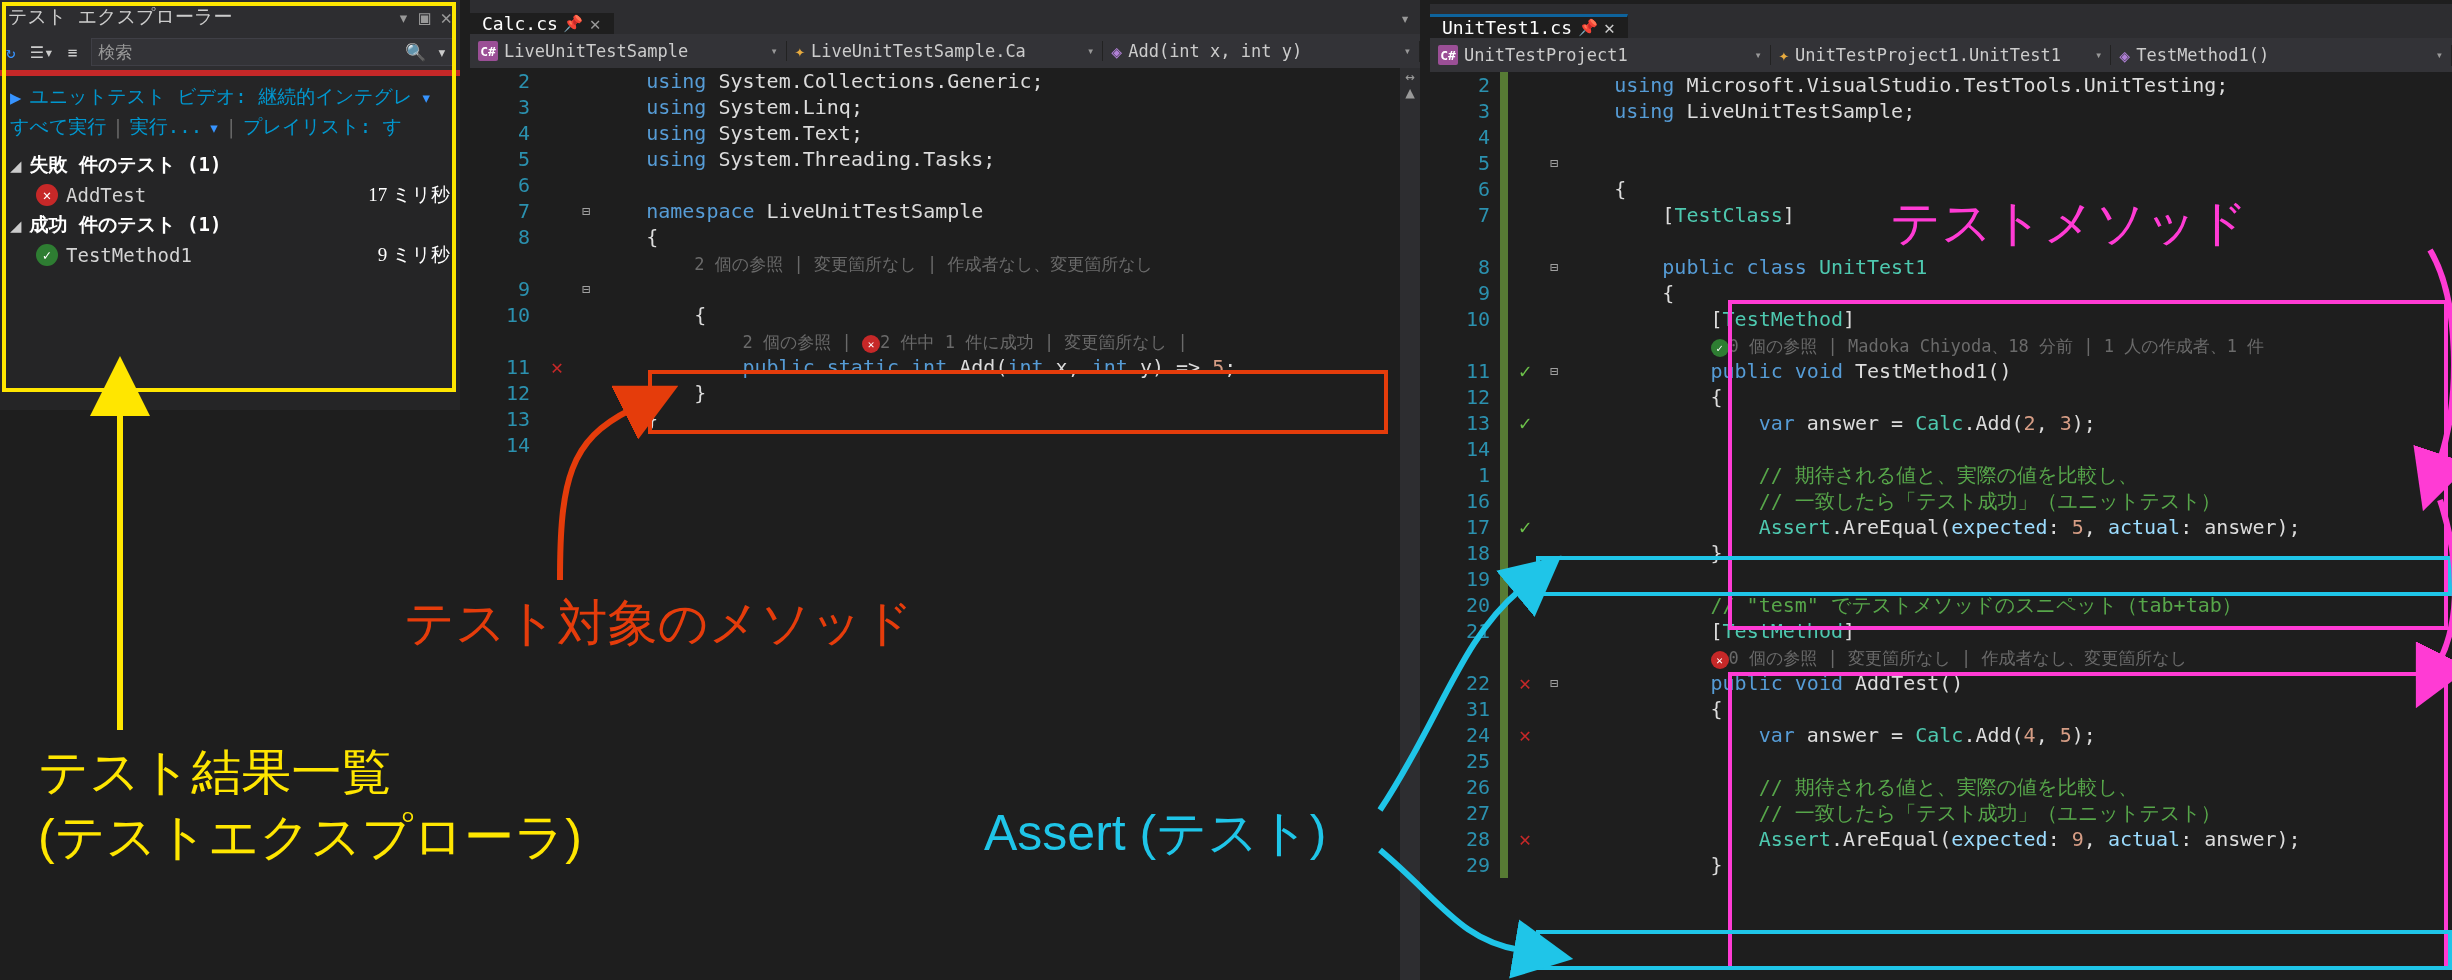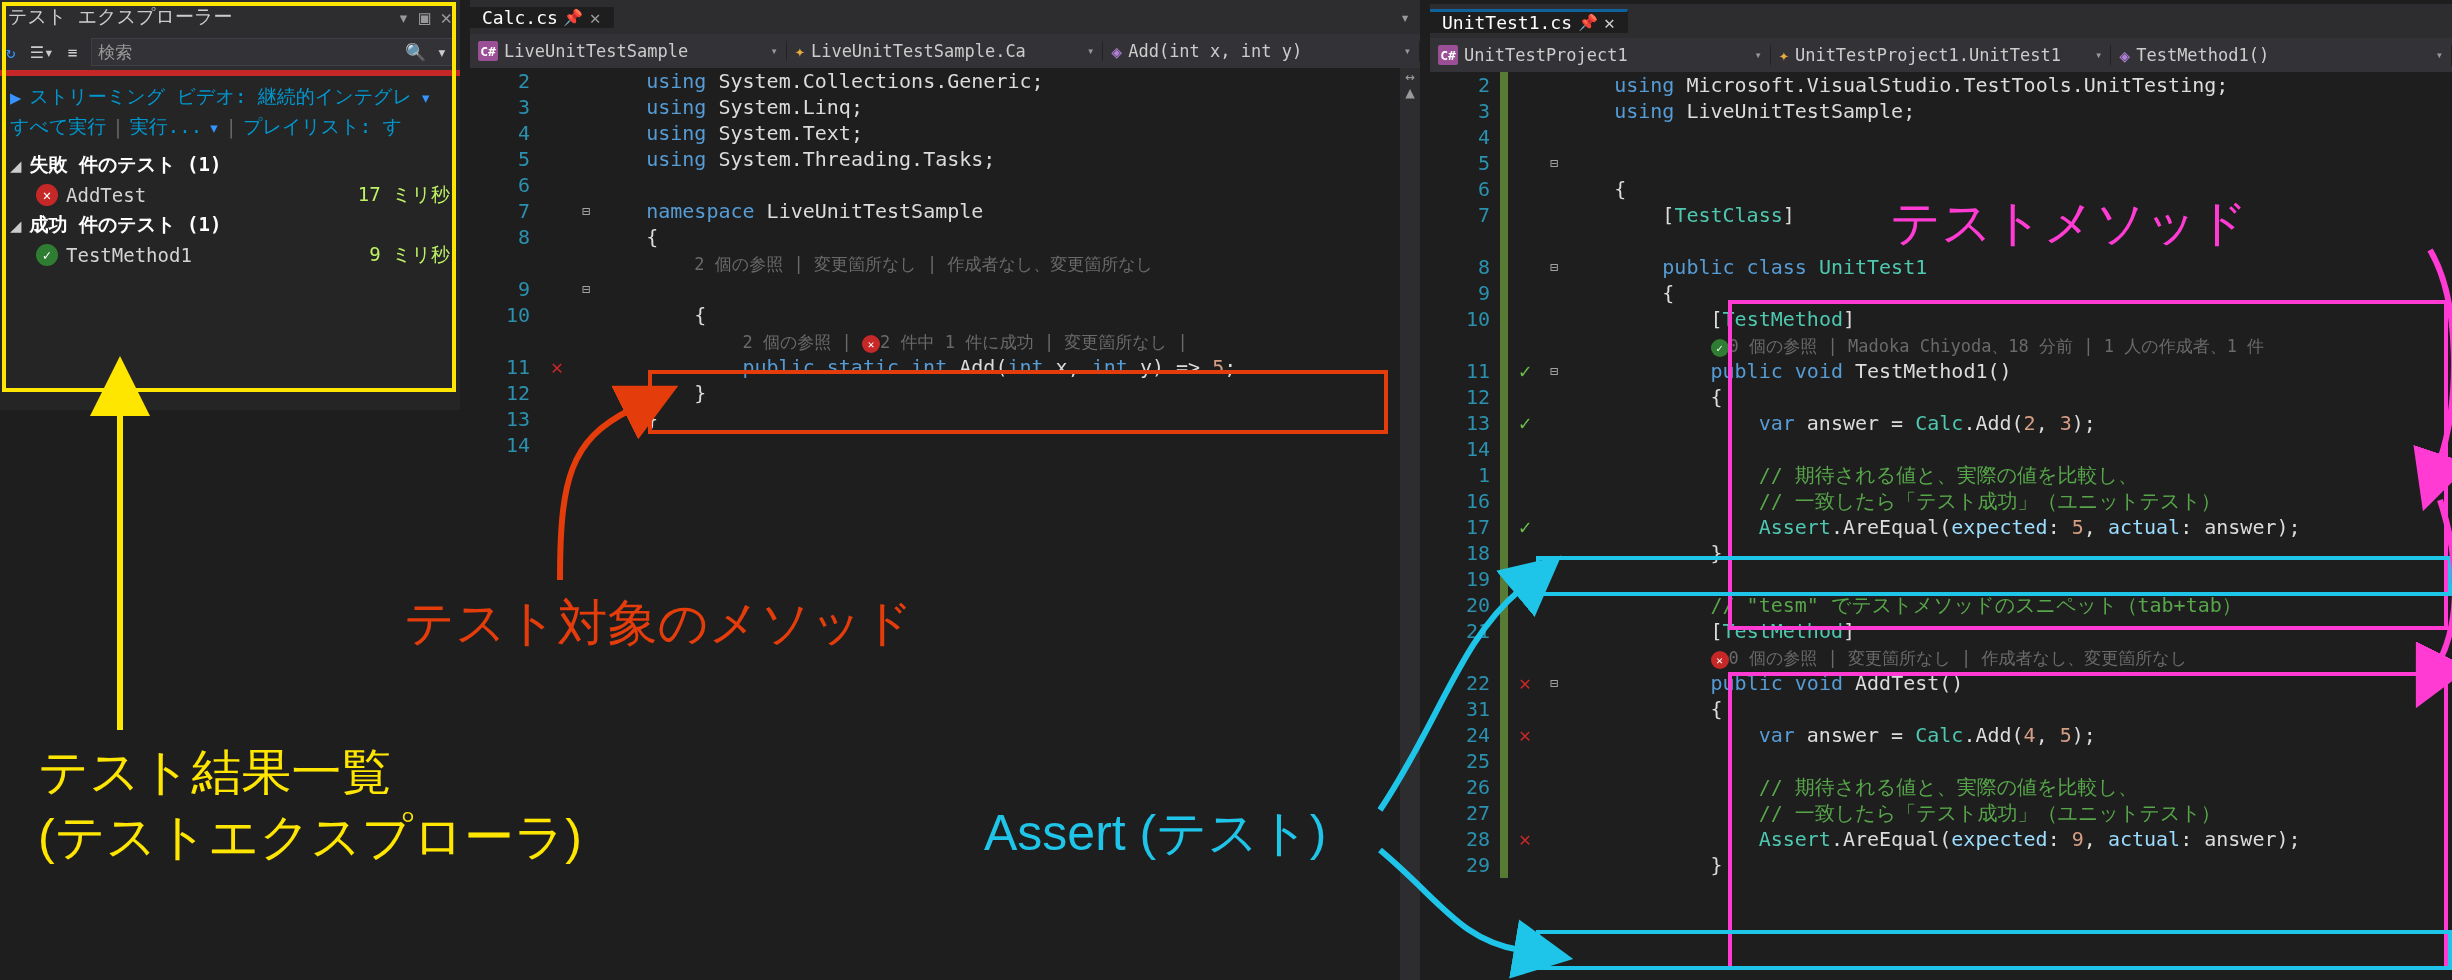--- a/index.html
+++ b/index.html
@@ -1,18 +1,18 @@
 <!DOCTYPE html>
 <html><head>
 <meta charset="utf-8">
 <style>
   * { box-sizing: border-box; margin: 0; padding: 0; }
   html, body { width: 2452px; height: 980px; background: #1e1e1e; font-family: "Meiryo", "Consolas", monospace; color: #d4d4d4; overflow: hidden; position: relative; }
   .panel { position: absolute; background: #252526; }
-  .tab-bar { display: flex; background: #2d2d30; height: 34px; align-items: center; }
+  .tab-bar { display: flex; background: #2d2d30; height: 34px; align-items: flex-end; }
   .tab { display: flex; align-items: center; padding: 0 12px; font-size: 18px; color: #969696; border-right: 1px solid #1e1e1e; gap:6px; }
   .tab.active { background: #1e1e1e; color: #fff; }
   .dropdown-bar { display: flex; background: #333337; height: 34px; align-items: center; }
   .dropdown { flex:1; display:flex; align-items:center; padding:0 8px; font-size:17px; color:#ccc; border-right:1px solid #222; gap:6px; }
   .dropdown .chev { margin-left:auto; font-size:12px; color:#999; }
   .gutter { width: 70px; text-align: right; color: #2b91af; font-size: 20px; padding-right: 10px; }
   .code-row { display:flex; height:26px; align-items:center; white-space:pre; font-size:20px; font-family:"Consolas", monospace; }
   .mark-col { width:34px; display:flex; align-items:center; justify-content:center; }
   .fold-col { width:24px; display:flex; align-items:center; justify-content:center; color:#a0a0a0; font-size:14px; }
   .codelens { color:#6a6a6a; font-size:17px; }
@@ -33,21 +33,21 @@
   .yellow-box { border:4px solid #ffe600; }
   .red-box { border:4px solid #e53c0b; }
   .magenta-box { border:4px solid #ff3bd4; }
   .cyan-box { border:4px solid #1fc5e8; }
   svg.arrow { position:absolute; pointer-events:none; }
   .te-link { color:#0097cf; font-size:19px; }
   .te-header { background:#2d2d30; color:#ccc; font-size:19px; padding:4px 8px; display:flex; align-items:center; }
   .te-toolbar { background:#2d2d30; display:flex; align-items:center; height:36px; padding:0 6px; gap:14px; }
   .te-search { flex:1; display:flex; align-items:center; background:#333337; border:1px solid #3f3f46; height:28px; padding:0 6px; color:#999; font-size:17px; justify-content:space-between; }
   .te-row { display:flex; align-items:center; font-size:19px; padding:2px 10px; gap:8px; }
-  .te-row .time { margin-left:auto; color:#bef264; }
+  .te-row .time { margin-left:auto; color:#ffffff;font-family:Liberation Serif, serif; }
   .csharp-icon { display:inline-flex; width:20px; height:20px; background:#9b4f96; color:#fff; font-size:13px; font-weight:bold; align-items:center; justify-content:center; border-radius:2px; }
   .csharp-icon::before { content:"C#"; }
   .cube-icon { color:#b180d7; font-size:18px; }
   .edge { position:absolute; background:#2d2d30; width:20px; top:68px; bottom:0; }
 </style>
 </head>
 <body>
 
 <div class="panel" style="left:0; top:0; width:460px; height:410px;">
   <div class="te-header">
@@ -63,21 +63,21 @@
     <span style="color:#ccc">☰▾</span>
     <span style="color:#ccc">≡</span>
     <div class="te-search">
       <span>検索</span>
       <span style="color:#ccc">🔍 ▾</span>
     </div>
   </div>
   <div style="height:6px; background:#c62828;"></div>
   <div class="te-row" style="padding-top:8px;">
     <span style="color:#3794ff">▶</span>
-    <span class="te-link">ストリーミング ビデオ: 継続的インテグレ</span>
+    <span class="te-link">ユニットテスト ビデオ: 継続的インテグレ</span>
     <span style="color:#3794ff">▾</span>
   </div>
   <div class="te-row" style="gap:6px;">
     <span class="te-link">すべて実行</span>
     <span style="color:#666">|</span>
     <span class="te-link">実行...</span>
     <span style="color:#3794ff">▾</span>
     <span style="color:#666">|</span>
     <span class="te-link">プレイリスト: す</span>
   </div>

